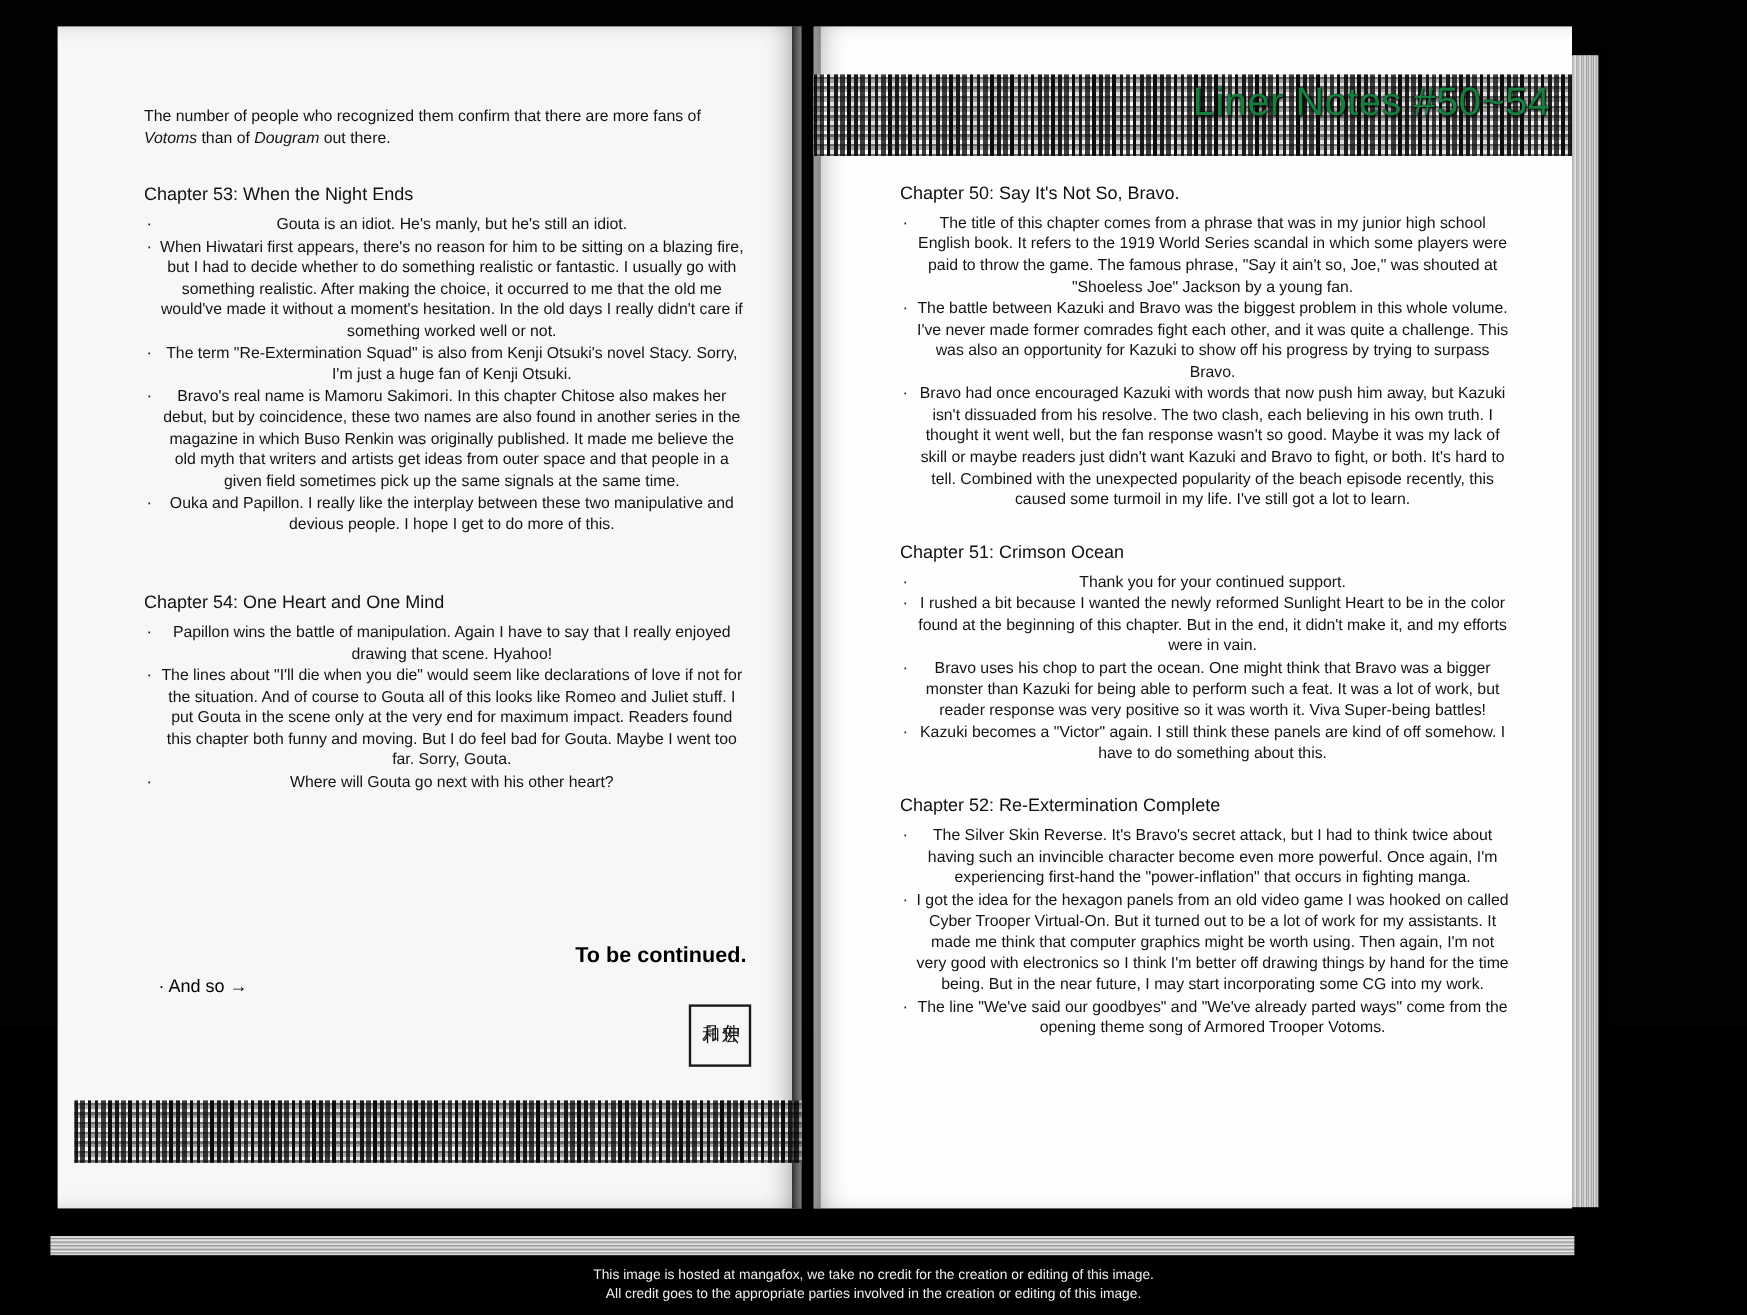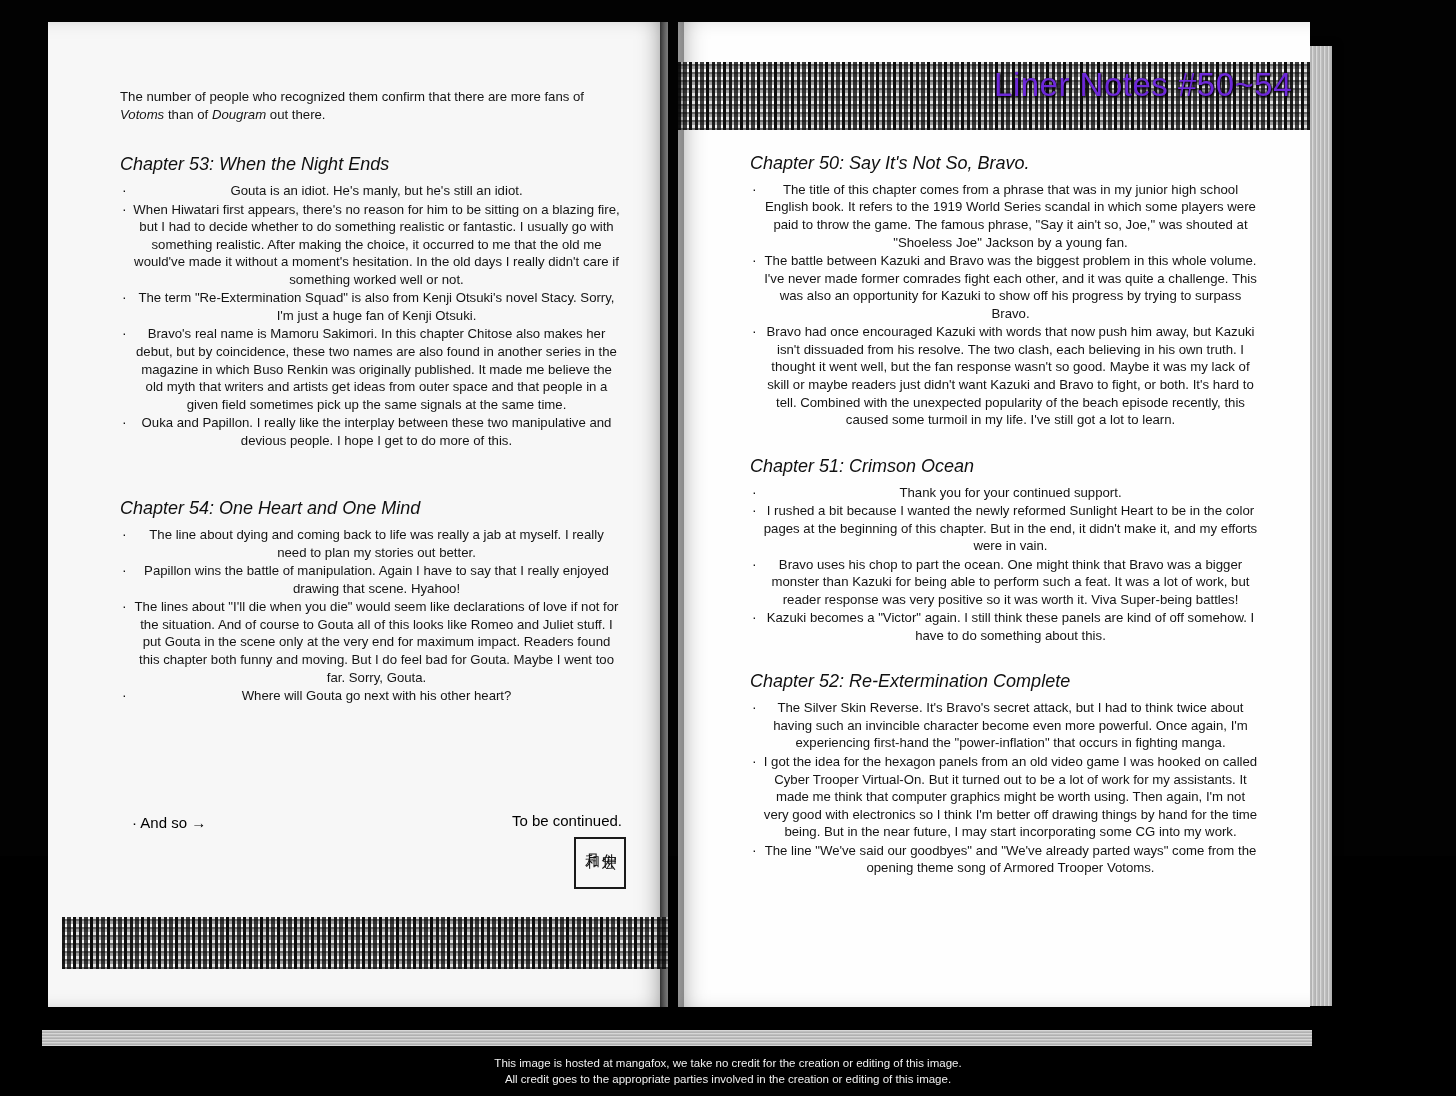--- a/index.html
+++ b/index.html
@@ -91,21 +91,21 @@
     position: absolute;
     left: 0;
     top: 40px;
     width: 632px;
     height: 68px;
   }
   .header-title {
     position: absolute;
     right: 18px;
     top: 44px;
-    color: #6d28d9;
+    color: #15803d;
     font-size: 33px;
     letter-spacing: .5px;
     font-family: "Liberation Sans", sans-serif;
     text-shadow: 0 0 3px #000, 1px 1px 2px #000;
     font-weight: 400;
   }
   .halftone-footer {
     position: absolute;
     left: 14px;
     bottom: 38px;
@@ -117,25 +117,24 @@
     position: absolute;
     font-size: 13.2px;
     line-height: 1.33;
     color: #141414;
   }
   .col-left { left: 72px; top: 66px; width: 500px; }
   .col-right { left: 72px; top: 130px; width: 508px; }
 
   .intro { margin-bottom: 30px; }
   h2.chapter {
-    font-size: 18px;
+    font-size: 15px;
     font-weight: 400;
     margin: 0 0 5px 0;
     color: #101010;
-    font-style: italic;
   }
   .chapter-block { margin-bottom: 26px; }
   ul.notes {
     list-style: none;
     margin: 0;
     padding: 0;
   }
   ul.notes li {
     position: relative;
     padding-left: 13px;
@@ -153,22 +152,23 @@
 
   .andso {
     position: absolute;
     left: 84px;
     bottom: 176px;
     font-size: 15px;
   }
   .tbc {
     position: absolute;
     right: 46px;
-    bottom: 178px;
-    font-size: 15px;
+    bottom: 200px;
+    font-size: 18px;
+    font-weight: bold;
   }
   .stamp {
     position: absolute;
     right: 42px;
     bottom: 118px;
     width: 52px;
     height: 52px;
     border: 2px solid #1a1a1a;
     color: #111;
     font-size: 15px;
@@ -223,21 +223,20 @@
             <li>When Hiwatari first appears, there's no reason for him to be sitting on a blazing fire, but I had to decide whether to do something realistic or fantastic. I usually go with something realistic. After making the choice, it occurred to me that the old me would've made it without a moment's hesitation. In the old days I really didn't care if something worked well or not.</li>
             <li>The term "Re-Extermination Squad" is also from Kenji Otsuki's novel Stacy. Sorry, I'm just a huge fan of Kenji Otsuki.</li>
             <li>Bravo's real name is Mamoru Sakimori. In this chapter Chitose also makes her debut, but by coincidence, these two names are also found in another series in the magazine in which Buso Renkin was originally published. It made me believe the old myth that writers and artists get ideas from outer space and that people in a given field sometimes pick up the same signals at the same time.</li>
             <li>Ouka and Papillon. I really like the interplay between these two manipulative and devious people. I hope I get to do more of this.</li>
           </ul>
         </div>
 
         <div class="chapter-block" style="margin-top:48px;">
           <h2 class="chapter">Chapter 54: One Heart and One Mind</h2>
           <ul class="notes">
-            <li>The line about dying and coming back to life was really a jab at myself. I really need to plan my stories out better.</li>
             <li>Papillon wins the battle of manipulation. Again I have to say that I really enjoyed drawing that scene. Hyahoo!</li>
             <li>The lines about "I'll die when you die" would seem like declarations of love if not for the situation. And of course to Gouta all of this looks like Romeo and Juliet stuff. I put Gouta in the scene only at the very end for maximum impact. Readers found this chapter both funny and moving. But I do feel bad for Gouta. Maybe I went too far. Sorry, Gouta.</li>
             <li>Where will Gouta go next with his other heart?</li>
           </ul>
         </div>
 
       </div>
 
       <div class="andso">· And so →</div>
       <div class="tbc">To be continued.</div>
@@ -262,21 +261,21 @@
             <li>The title of this chapter comes from a phrase that was in my junior high school English book. It refers to the 1919 World Series scandal in which some players were paid to throw the game. The famous phrase, "Say it ain't so, Joe," was shouted at "Shoeless Joe" Jackson by a young fan.</li>
             <li>The battle between Kazuki and Bravo was the biggest problem in this whole volume. I've never made former comrades fight each other, and it was quite a challenge. This was also an opportunity for Kazuki to show off his progress by trying to surpass Bravo.</li>
             <li>Bravo had once encouraged Kazuki with words that now push him away, but Kazuki isn't dissuaded from his resolve. The two clash, each believing in his own truth. I thought it went well, but the fan response wasn't so good. Maybe it was my lack of skill or maybe readers just didn't want Kazuki and Bravo to fight, or both. It's hard to tell. Combined with the unexpected popularity of the beach episode recently, this caused some turmoil in my life. I've still got a lot to learn.</li>
           </ul>
         </div>
 
         <div class="chapter-block">
           <h2 class="chapter">Chapter 51: Crimson Ocean</h2>
           <ul class="notes">
             <li>Thank you for your continued support.</li>
-            <li>I rushed a bit because I wanted the newly reformed Sunlight Heart to be in the color pages at the beginning of this chapter. But in the end, it didn't make it, and my efforts were in vain.</li>
+            <li>I rushed a bit because I wanted the newly reformed Sunlight Heart to be in the color found at the beginning of this chapter. But in the end, it didn't make it, and my efforts were in vain.</li>
             <li>Bravo uses his chop to part the ocean. One might think that Bravo was a bigger monster than Kazuki for being able to perform such a feat. It was a lot of work, but reader response was very positive so it was worth it. Viva Super-being battles!</li>
             <li>Kazuki becomes a "Victor" again. I still think these panels are kind of off somehow. I have to do something about this.</li>
           </ul>
         </div>
 
         <div class="chapter-block">
           <h2 class="chapter">Chapter 52: Re-Extermination Complete</h2>
           <ul class="notes">
             <li>The Silver Skin Reverse. It's Bravo's secret attack, but I had to think twice about having such an invincible character become even more powerful. Once again, I'm experiencing first-hand the "power-inflation" that occurs in fighting manga.</li>
             <li>I got the idea for the hexagon panels from an old video game I was hooked on called Cyber Trooper Virtual-On. But it turned out to be a lot of work for my assistants. It made me think that computer graphics might be worth using. Then again, I'm not very good with electronics so I think I'm better off drawing things by hand for the time being. But in the near future, I may start incorporating some CG into my work.</li>

